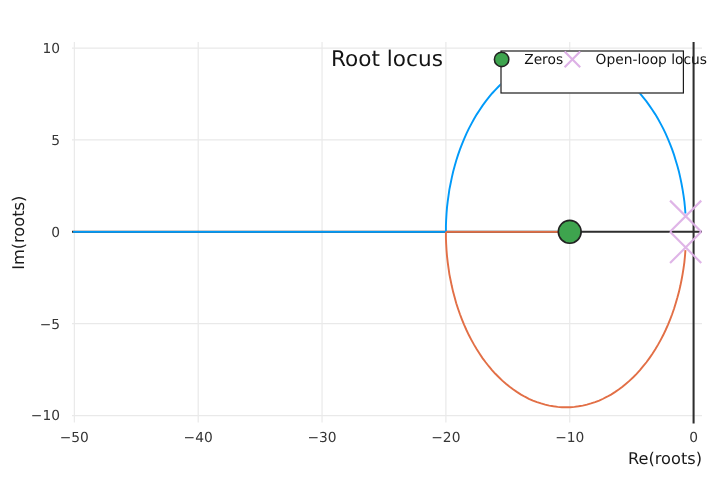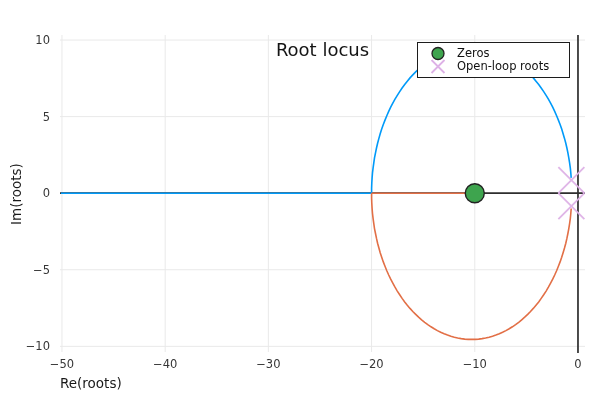--- a/index.html
+++ b/index.html
@@ -6,31 +6,31 @@
   #stage{
     position:relative;width:600px;height:400px;background:#ffffff;overflow:hidden;
     font-family:"DejaVu Sans","Liberation Sans",sans-serif;
   }
   #plot-svg{position:absolute;left:0;top:0;}
   .chart-title{
     position:absolute;left:60px;top:1px;width:525px;text-align:center;
     font-size:18px;color:#141414;margin-top:38px;
   }
   .x-label{
-    position:absolute;left:60px;top:375px;width:525px;text-align:left;
+    position:absolute;left:60px;top:375px;width:525px;text-align:right;
     font-size:13.5px;color:#191919;
   }
   .y-label{
     position:absolute;left:-34px;top:186px;width:100px;text-align:center;
     transform:rotate(-90deg);font-size:13.5px;color:#191919;
   }
   .legend{
     position:absolute;left:417px;top:42px;width:153px;height:36px;
     background:#ffffff;border:1.4px solid #1c1c1c;box-sizing:border-box;
-    display:flex;flex-direction:column;justify-content:center;gap:0px;
+    display:flex;flex-direction:row;justify-content:center;gap:0px;
     padding-left:12px;z-index:5;
   }
   .legend-row{display:flex;align-items:center;height:13px;}
   .legend-marker{width:18px;height:15px;margin-right:9px;flex:0 0 18px;}
   .legend-text{font-size:11.5px;color:#111111;line-height:13px;white-space:nowrap;}
 </style>
 </head>
 <body>
 
 <div id="stage">
@@ -74,16 +74,16 @@
     <div class="legend-row">
       <svg class="legend-marker" viewBox="0 0 18 15">
         <circle id="lg-circle" cx="8" cy="7.5" r="6" fill="#3ea44e" stroke="#222222" stroke-width="1.3"></circle>
       </svg>
       <span class="legend-text">Zeros</span>
     </div>
     <div class="legend-row">
       <svg class="legend-marker" viewBox="0 0 18 15">
         <path id="lg-x" d="M1.5 1 L14.5 14 M14.5 1 L1.5 14" stroke="#ddb1e6" stroke-width="1.8" fill="none"></path>
       </svg>
-      <span class="legend-text">Open-loop roots</span>
+      <span class="legend-text">Open-loop locus</span>
     </div>
   </div>
 </div>
 
 </body></html>

